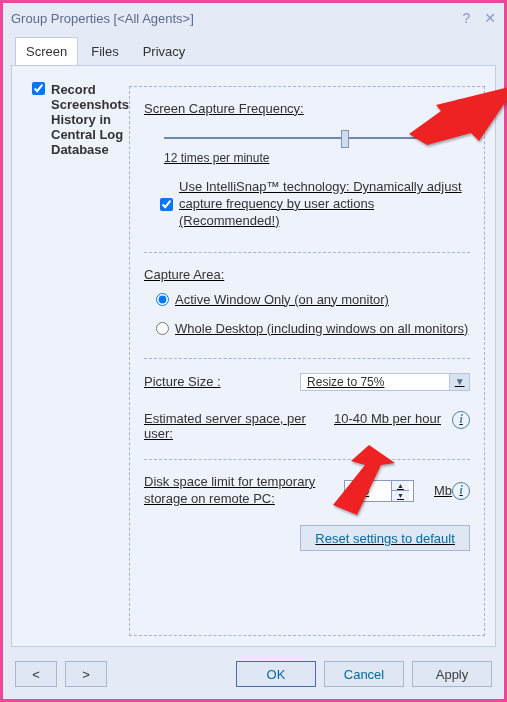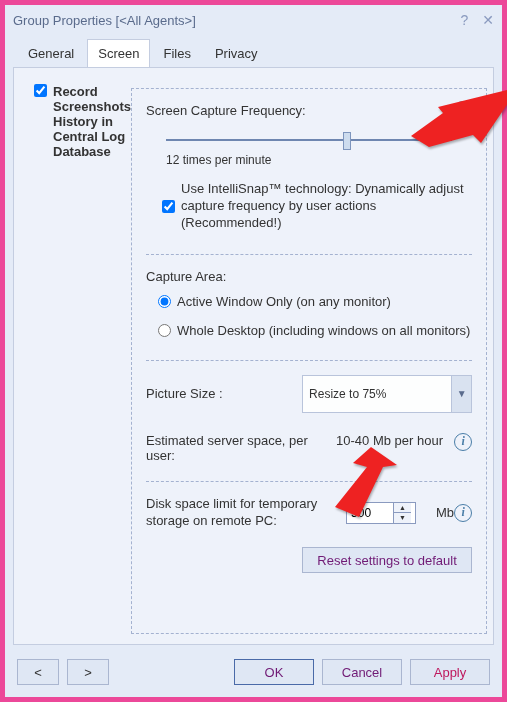--- a/index.html
+++ b/index.html
@@ -8,21 +8,21 @@
     font-family: 'Segoe UI', Tahoma, sans-serif;
     font-size: 12px;
     background: #fff;
   }
   .window {
     width: 507px;
     height: 702px;
     background: #e4ebf7;
     display: flex;
     flex-direction: column;
-    border: 5px solid #ec4899;
+    border: 3px solid #ec4899;
     position: relative;
   }
   .titlebar {
     height: 30px;
     display: flex;
     align-items: center;
     padding: 0 8px;
     color: #5a6b8c;
     font-size: 13px;
   }
@@ -121,21 +121,21 @@
     display: flex;
     align-items: center;
     gap: 6px;
     font-size: 13px;
     color: #333;
     margin: 4px 0 4px 12px;
   }
   .select {
     border: 1px solid #b9c4db;
     background: #fdfefe;
-    height: 38px;
+    height: 18px;
     display: flex;
     align-items: center;
     width: 170px;
   }
   .select .sel-text { flex: 1; padding: 0 6px; font-size: 12px; color: #333;}
   .select .sel-btn {
     width: 20px;
     height: 100%;
     background: #d9e2f0;
     border-left: 1px solid #b9c4db;
@@ -173,30 +173,30 @@
     font-size: 7px;
     background: #eef2fa;
     color: #333;
   }
   .spinner .spin-btns div:first-child { border-bottom: 1px solid #8a9abf; }
   .btn {
     height: 26px;
     min-width: 80px;
     background: #dfe7f4;
     border: 1px solid #aab6d0;
-    color: #701a75;
+    color: #0369a1;
     font-size: 13px;
     padding: 0 12px;
     cursor: pointer;
     display: inline-flex;
     align-items: center;
     justify-content: center;
   }
   .btn.primary { border: 1.5px solid #4a6aa8; }
-  .btn.disabled { color: #be185d; }
+  .btn.disabled { color: #404040; }
   .bottom-bar {
     display: flex;
     align-items: center;
     padding: 6px 12px 12px 12px;
     gap: 8px;
   }
   .nav-small {
     height: 26px;
     width: 42px;
     background: #dfe7f4;
@@ -224,33 +224,32 @@
 <div class="window">
   <div class="titlebar">
     <span class="title">Group Properties [&lt;All Agents&gt;]</span>
     <div class="title-controls">
       <span class="help-icon">?</span>
       <span class="close-icon">✕</span>
     </div>
   </div>
 
   <div class="tabs">
-    <div class="tab">General</div>
     <div class="tab active">Screen</div>
     <div class="tab">Files</div>
     <div class="tab">Privacy</div>
   </div>
 
   <div class="content-frame">
     <div class="checkbox-row bold" style="margin-left:10px;">
       <input type="checkbox" checked="" style="">
       <span>Record Screenshots History in Central Log Database</span>
     </div>
 
-    <div class="group-box" style="position:relative;">
+    <div class="group-box" style="position:relative;text-decoration:underline;">
       <div class="row">
         <span>Screen Capture Frequency:</span>
         <span class="spacer"></span>
         <span class="info-icon">i</span>
       </div>
 
       <div class="slider-wrap">
         <div class="slider">
           <div class="slider-thumb"></div>
         </div>

